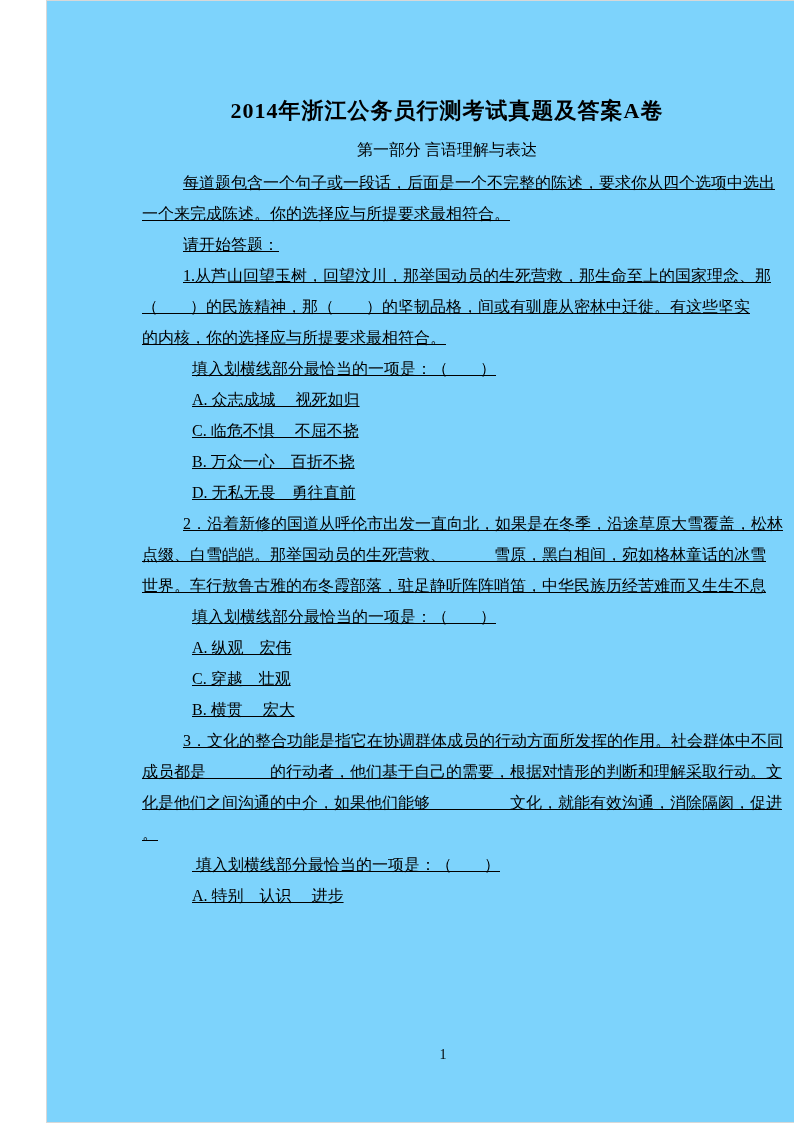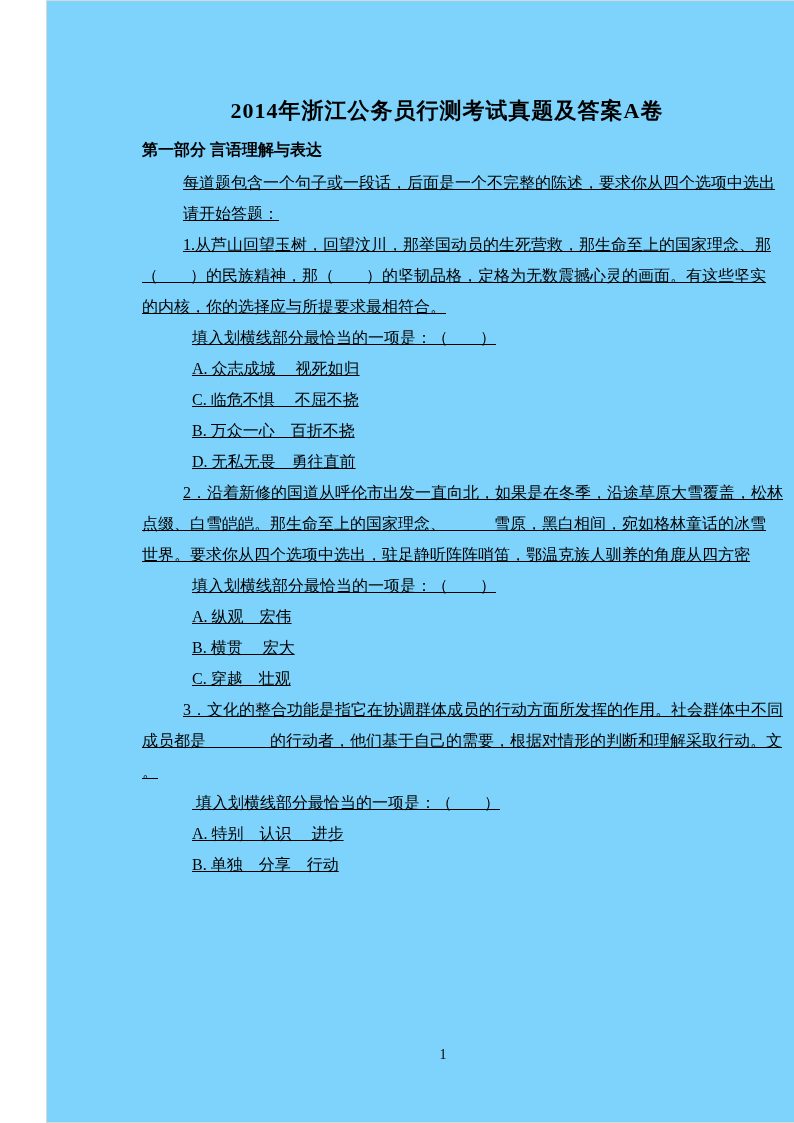--- a/index.html
+++ b/index.html
@@ -28,22 +28,22 @@
     line-height: 28px;
     text-align: center;
     font-weight: bold;
     letter-spacing: 1px;
     white-space: nowrap;
   }
   .section-heading {
     margin: 14px 0 6px 0;
     font-size: 16px;
     line-height: 22px;
-    text-align: left;
-    font-weight: bold;
+    text-align: center;
+    font-weight: normal;
   }
   .line {
     font-size: 16px;
     line-height: 31px;
     height: 31px;
     white-space: pre;
     text-decoration: underline;
   }
   .pfirst { padding-left: 41px; }   
   .opt    { padding-left: 50px; }   
@@ -60,42 +60,43 @@
 </head>
 <body>
 
 <div class="page">
   <div class="content">
 
     <h1 class="doc-title">2014年浙江公务员行测考试真题及答案A卷</h1>
     <h2 class="section-heading">第一部分 言语理解与表达</h2>
 
     <div class="line pfirst">每道题包含一个句子或一段话，后面是一个不完整的陈述，要求你从四个选项中选出</div>
+    <div class="line">一个来完成陈述。你的选择应与所提要求最相符合。</div>
     <div class="line pfirst">请开始答题：</div>
 
     <div class="line pfirst">1.从芦山回望玉树，回望汶川，那举国动员的生死营救，那生命至上的国家理念、那</div>
-    <div class="line">（　　）的民族精神，那（　　）的坚韧品格，定格为无数震撼心灵的画面。有这些坚实</div>
+    <div class="line">（　　）的民族精神，那（　　）的坚韧品格，间或有驯鹿从密林中迁徙。有这些坚实</div>
     <div class="line">的内核，你的选择应与所提要求最相符合。</div>
     <div class="line opt">填入划横线部分最恰当的一项是：（　　）</div>
     <div class="line opt">A. 众志成城　 视死如归</div>
     <div class="line opt">C. 临危不惧　 不屈不挠</div>
     <div class="line opt">B. 万众一心　百折不挠</div>
     <div class="line opt">D. 无私无畏　勇往直前</div>
 
     <div class="line pfirst">2．沿着新修的国道从呼伦市出发一直向北，如果是在冬季，沿途草原大雪覆盖，松林</div>
-    <div class="line">点缀、白雪皑皑。那生命至上的国家理念、＿＿＿雪原，黑白相间，宛如格林童话的冰雪</div>
-    <div class="line">世界。要求你从四个选项中选出，驻足静听阵阵哨笛，鄂温克族人驯养的角鹿从四方密</div>
+    <div class="line">点缀、白雪皑皑。那举国动员的生死营救、＿＿＿雪原，黑白相间，宛如格林童话的冰雪</div>
+    <div class="line">世界。车行敖鲁古雅的布冬霞部落，驻足静听阵阵哨笛，中华民族历经苦难而又生生不息</div>
     <div class="line opt">填入划横线部分最恰当的一项是：（　　）</div>
     <div class="line opt">A. 纵观　宏伟</div>
+    <div class="line opt">C. 穿越　壮观</div>
     <div class="line opt">B. 横贯　 宏大</div>
-    <div class="line opt">C. 穿越　壮观</div>
 
     <div class="line pfirst">3．文化的整合功能是指它在协调群体成员的行动方面所发挥的作用。社会群体中不同</div>
     <div class="line">成员都是＿＿＿＿的行动者，他们基于自己的需要，根据对情形的判断和理解采取行动。文</div>
+    <div class="line">化是他们之间沟通的中介，如果他们能够＿＿＿＿＿文化，就能有效沟通，消除隔阂，促进</div>
     <div class="line">。</div>
     <div class="line opt"> 填入划横线部分最恰当的一项是：（　　）</div>
     <div class="line opt">A. 特别　认识　 进步</div>
-    <div class="line opt">B. 单独　分享　行动</div>
 
   </div>
 
   <div class="pagenum">1</div>
 </div>
 
 </body></html>

